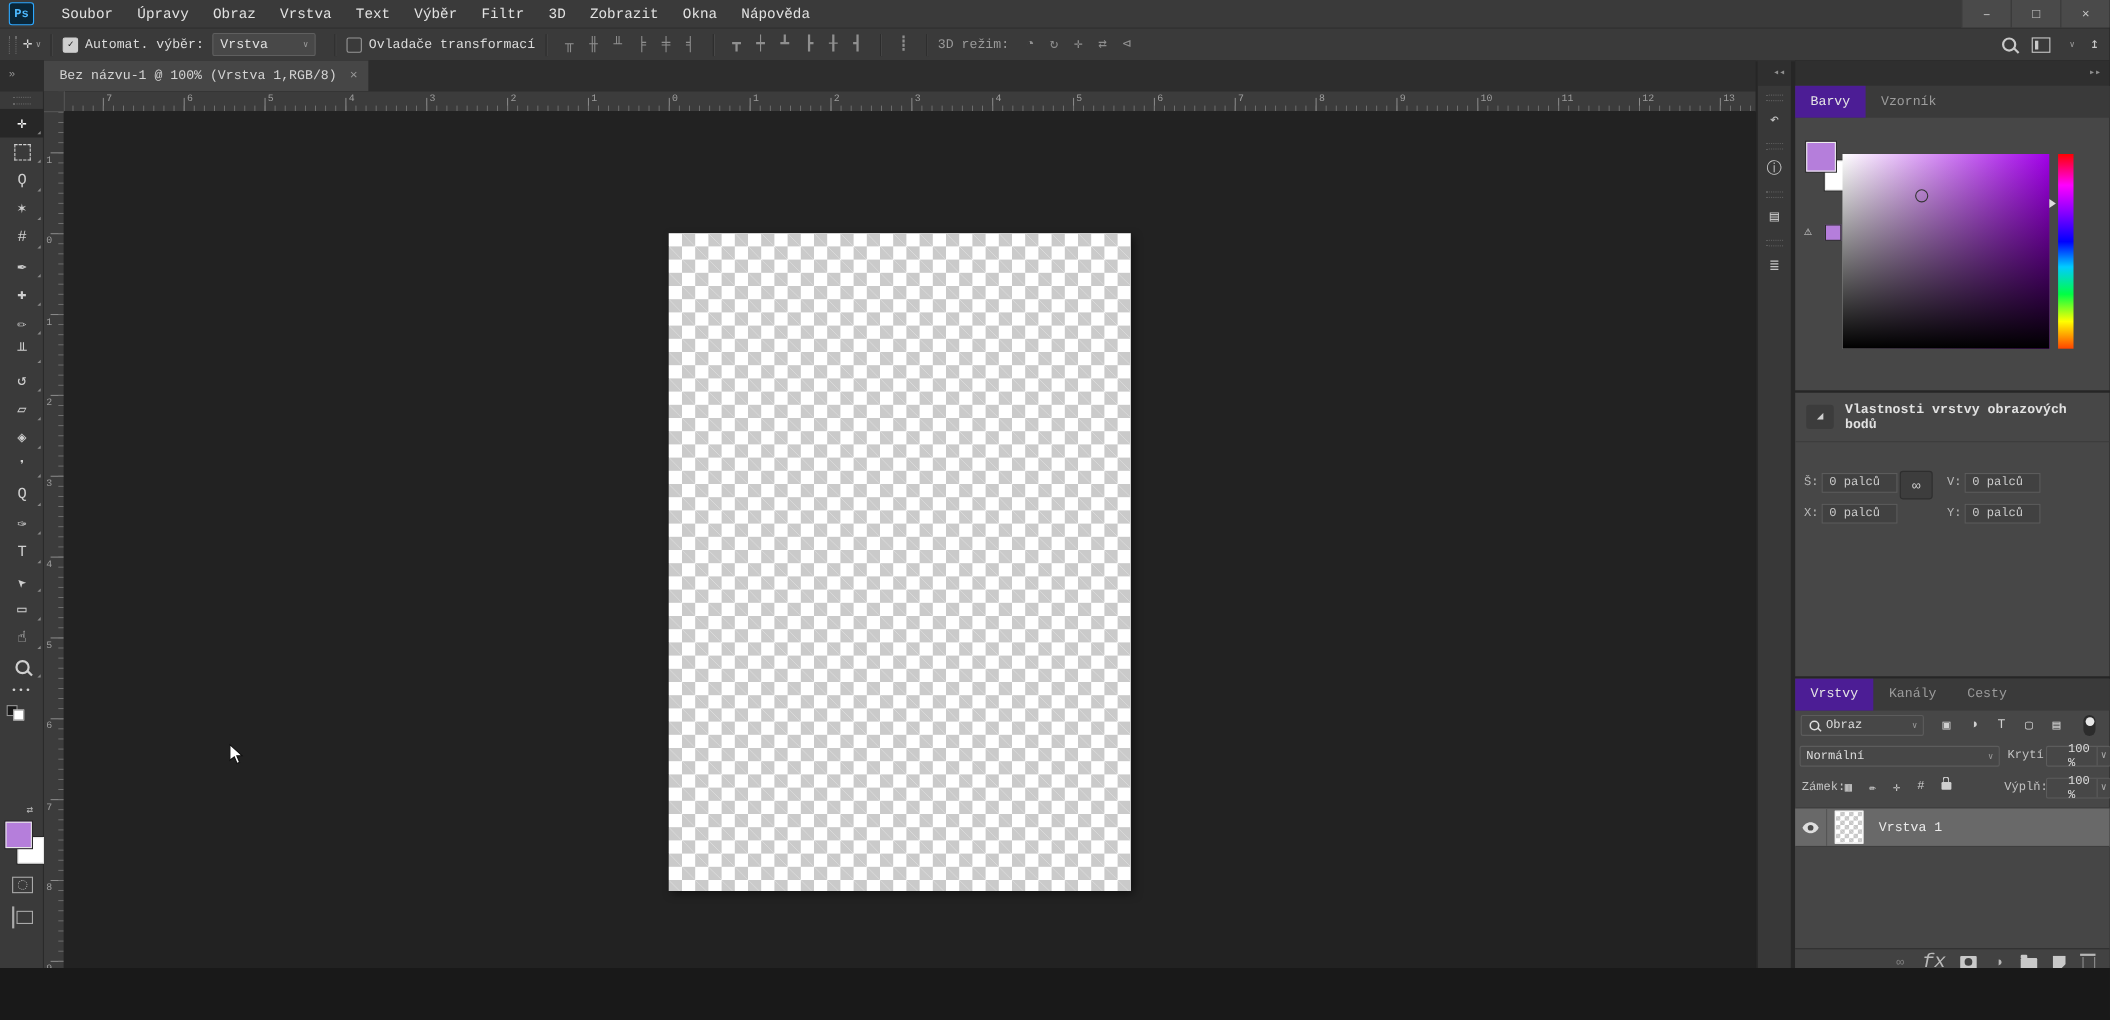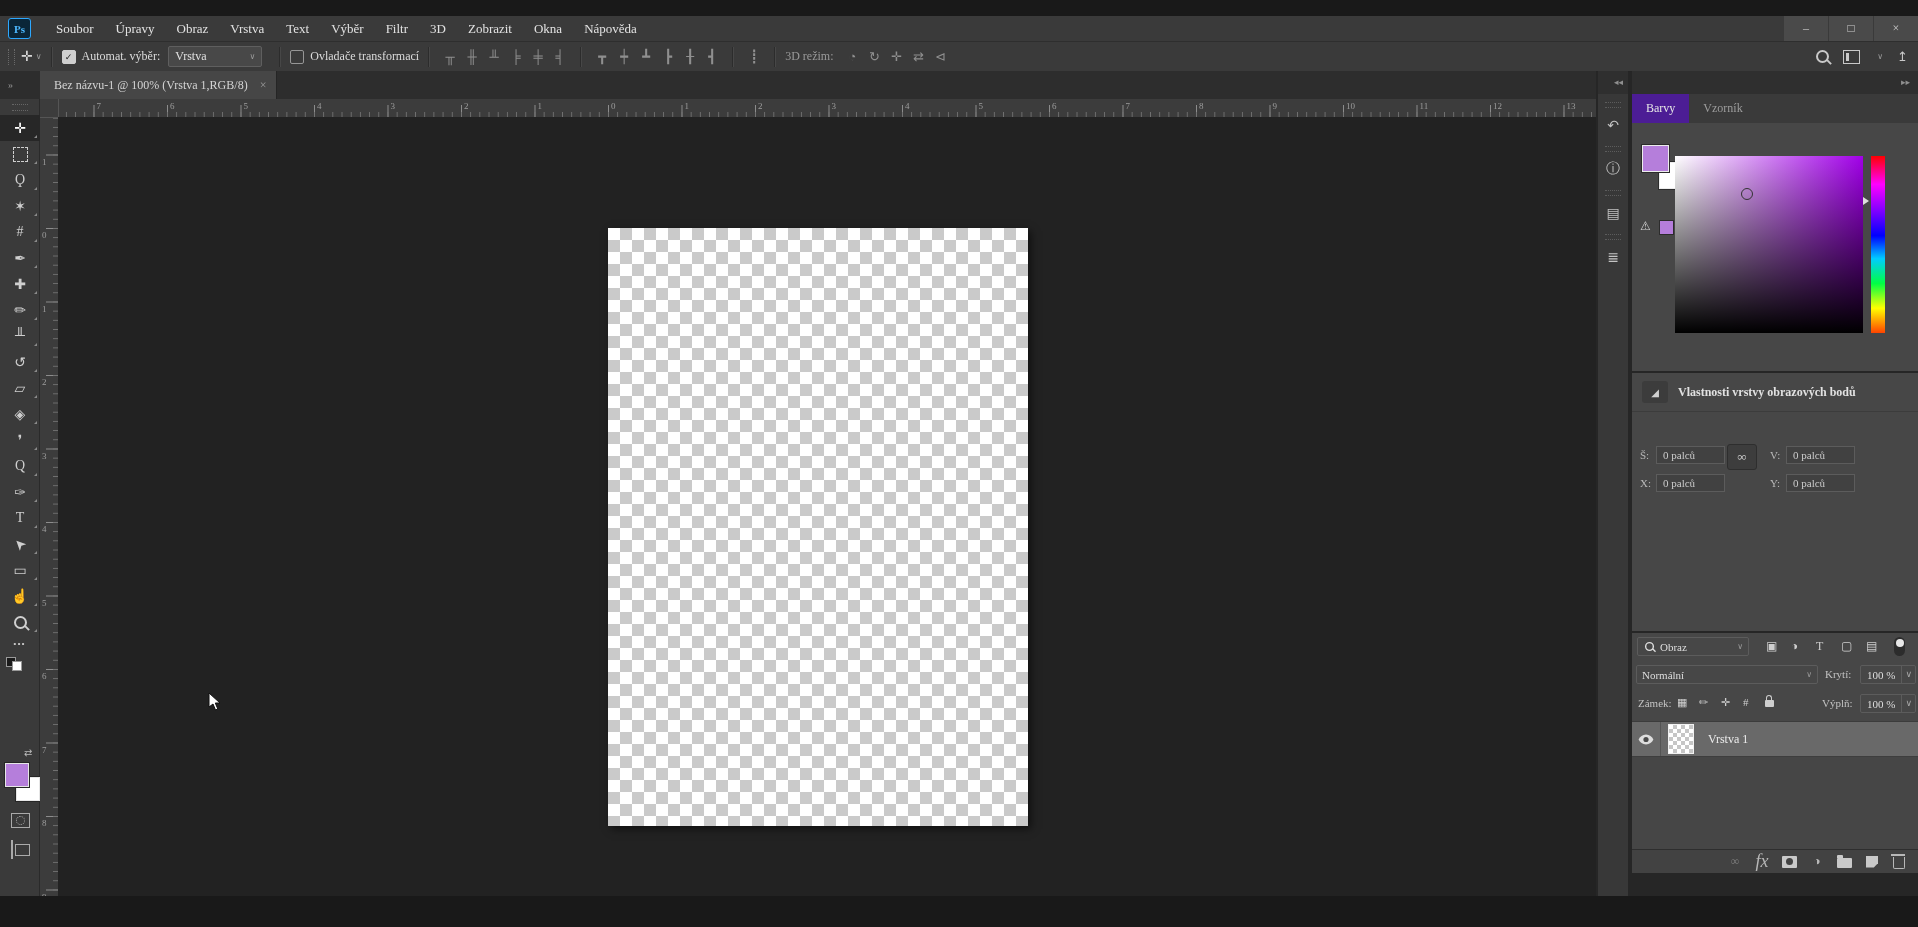--- a/index.html
+++ b/index.html
@@ -1,17 +1,17 @@
 <!DOCTYPE html>
 <html><head>
 <meta charset="utf-8">
 <style>
   html,body{margin:0;padding:0;background:#191919;}
   #app{position:relative;width:1918px;height:880px;background:#262626;overflow:hidden;
-       font-family:Liberation Serif, serif;color:#d6d6d6;margin-top:16px;-webkit-font-smoothing:antialiased;}
+       font-family:Liberation Mono, monospace;color:#d6d6d6;-webkit-font-smoothing:antialiased;}
   .abs{position:absolute;}
 
   
   #titlebar{left:0;top:0;width:1918px;height:25px;background:#3a3a3a;border-bottom:1px solid #2e2e2e;display:flex;align-items:center;}
   #pslogo{width:21px;height:19px;margin-left:8px;border:1px solid #2da8ff;border-radius:3px;background:#0a2638;
           color:#4db9ff;font-size:11px;font-weight:bold;display:flex;align-items:center;justify-content:center;}
   #menubar{display:flex;margin-left:14px;height:25px;align-items:center;text-align:center;}
   .menu-item{padding:0 11px;font-size:13px;color:#e2e2e2;line-height:25px;cursor:default;}
   #winbtns{margin-left:auto;display:flex;height:25px;}
   .winbtn{width:44px;height:25px;display:flex;align-items:center;justify-content:center;color:#c9c9c9;font-size:12px;background:#4a4a4a;border-left:1px solid #3a3a3a;}
@@ -122,21 +122,21 @@
   #layers-body{position:relative;height:240px;}
   .lselect{display:flex;align-items:center;background:#474747;border:1px solid #5c5c5c;border-radius:2px;height:19px;font-size:11px;color:#dedede;padding:0 5px;box-sizing:border-box;}
   #filter-row{position:absolute;left:0;top:4px;width:286px;height:24px;}
   #filter-select{position:absolute;left:5px;top:0;width:112px;}
   .flt-icon{position:absolute;top:2px;color:#cfcfcf;font-size:12px;}
   #filter-pill{position:absolute;left:262px;top:0;width:11px;height:19px;background:#2c2c2c;border-radius:6px;}
   #filter-pill::after{content:"";position:absolute;left:1.5px;top:1.5px;width:8px;height:8px;border-radius:50%;background:#e8e8e8;}
   #blend-row{position:absolute;left:0;top:32px;width:286px;height:24px;}
   #blend-select{position:absolute;left:4px;top:0;width:182px;}
   .small-label{font-size:11px;color:#c3c3c3;}
-  .numbox{display:flex;align-items:center;background:#474747;border:1px solid #5c5c5c;border-radius:2px;height:19px;font-size:11px;color:#dedede;box-sizing:border-box;}
+  .numbox{display:flex;align-items:center;background:#474747;border:1px solid #5c5c5c;border-radius:2px;height:19px;font-size:11px;color:#dedede;box-sizing:border-box;padding-left:13px;}
   .numbox .val{padding:0 6px;}
   .numbox .dd{border-left:1px solid #5c5c5c;padding:0 3px;color:#aaa;font-size:9px;line-height:17px;}
   #lock-row{position:absolute;left:0;top:60px;width:286px;height:24px;}
   .lock-icon{position:absolute;top:3px;color:#cfcfcf;font-size:11px;}
   #layer-list{position:absolute;left:0;top:88px;width:286px;height:128px;background:#464646;border-top:1px solid #3c3c3c;}
   .layer-row{height:34px;display:flex;align-items:center;border-bottom:1px solid #3e3e3e;}
   .layer-row.selected{background:#696969;}
   .eye-cell{width:28px;display:flex;justify-content:center;border-right:1px solid #555;height:34px;align-items:center;}
   .layer-thumb{width:24px;height:28px;margin-left:7px;background-color:#fff;
     background-image:linear-gradient(45deg,#c6c6c6 25%,transparent 25%,transparent 75%,#c6c6c6 75%),
@@ -436,20 +436,26 @@
         </div>
         <div class="prow" style="left:138px;top:101px">
           <span class="pfield-label">Y:</span>
           <span class="pfield">0 palců</span>
         </div>
       </div>
     </div>
     <div style="height:2px" class="gap-v"></div>
 
     <div class="panel">
+      <div class="ptabs" id="layers-tabs">
+        <span class="ptab active">Vrstvy</span>
+          <span class="ptab">Kanály</span>
+          <span class="ptab">Cesty</span>
+          <span class="pmenu"><span class="hamb"></span></span>
+      </div>
       <div id="layers-body">
         <div id="filter-row">
           <span class="lselect" id="filter-select">
             <span class="mag" style="transform:scale(.7);margin-right:4px"></span>
             <span>Obraz</span>
             <span class="chev" style="margin-left:auto">∨</span>
           </span>
           <span id="filter-icons"><span class="flt-icon" style="left: 134px;">▣</span><span class="flt-icon" style="left: 159px;">◑</span><span class="flt-icon" style="left: 184px;">T</span><span class="flt-icon" style="left: 209px;">▢</span><span class="flt-icon" style="left: 234px;">▤</span></span>
           <span id="filter-pill"></span>
         </div>

